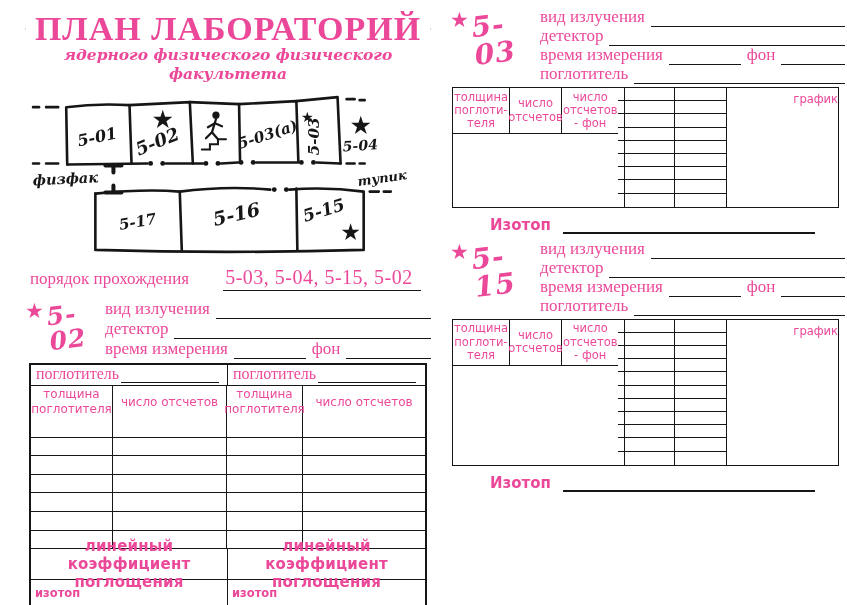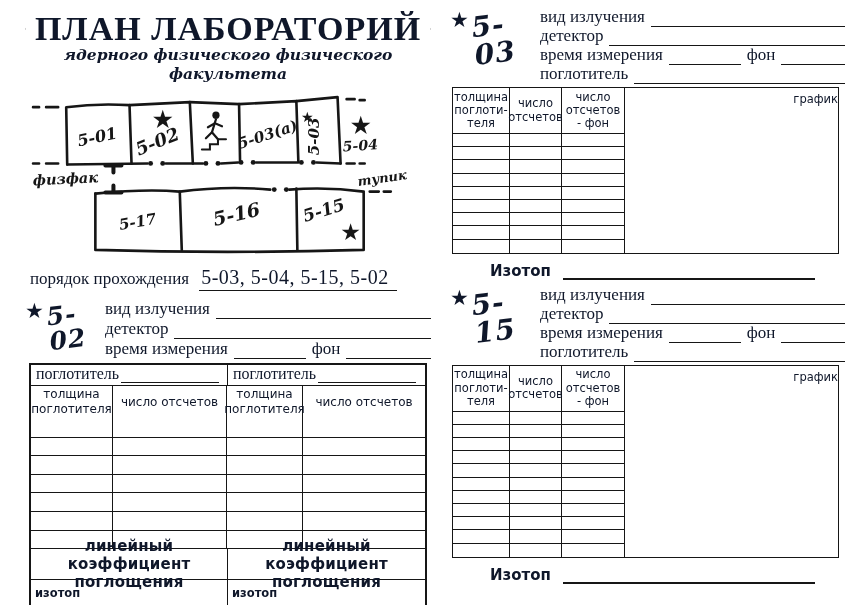--- a/index.html
+++ b/index.html
@@ -1,37 +1,37 @@
 <!DOCTYPE html>
 <html><head>
 <meta charset="utf-8">
 <style>
   * { box-sizing: border-box; margin: 0; padding: 0; }
   html,body { background:#fff; }
-  .page { position:relative; width:847px; height:605px; background:#fff; color:#0f172a;
+  .page { position:relative; width:847px; height:605px; background:#fff; color:#ec4899;
           font-family:"Liberation Serif", serif; overflow:hidden; }
 
   
   .left-col  { position:absolute; left:25px;  top:10px; width:406px; }
   .right-col { position:absolute; left:450px; top:8px;  width:395px; }
 
   
   .title-row { display:flex; align-items:center; justify-content:center; gap:9px; }
   .main-title { font-family:"Liberation Serif", serif; font-weight:bold; font-size:34px;
                 letter-spacing:1px; white-space:nowrap; }
   .subtitle { text-align:center; font-style:italic; font-weight:bold; font-size:15.5px;
               margin-top:-3px; font-family:"DejaVu Serif", serif; }
 
   
   .map-wrap { margin-top:6px; }
   svg text.hand { font-family:"DejaVu Serif", serif; font-style:italic; font-weight:bold; fill:#161616; }
   svg text.star { fill:#161616; font-style:normal; }
 
   
-  .order-row { margin:7px 0 0 5px; display:flex; align-items:baseline; }
+  .order-row { margin:7px 0 0 5px; display:flex; align-items:baseline;gap:24px; }
   .order-label { font-size:17px; }
   .order-value { font-size:20px; letter-spacing:.5px; margin-left:10px;
                  border-bottom:1.7px solid #161616; padding:0 8px 1px 2px; }
 
   
   .form-head { display:flex; margin-top:8px; }
   .room-tag { display:flex; align-items:flex-start; padding-top:2px; }
   .room-tag .tag-star { font-family:"DejaVu Sans",sans-serif; font-size:21px; line-height:1; }
   .room-tag .tag-code { font-family:"DejaVu Serif",serif; font-style:italic; font-weight:bold;
                         font-size:25px; line-height:1; display:inline-block;
@@ -69,21 +69,21 @@
   .lt-data { height:18.6px; }
   .lt-coef { height:31px; }
   .lt-coef .lt-half { align-items:center; justify-content:center; text-align:center;
                       font-weight:bold; font-size:15px; letter-spacing:.2px; }
   .lt-iso { height:27px; }
   .lt-iso .lt-half { align-items:center; padding-left:4px; font-weight:bold; font-size:11.5px; }
 
   
   .rtable { width:387px; margin:3px 0 0 2px; border:1.8px solid #161616; display:flex;
             font-family:"DejaVu Sans",sans-serif; font-size:11.5px; }
-  .rt-left { width:172px; border-right:1.4px solid #161616; display:flex; flex-direction:column; }
+  .rt-left { width:172px; border-right:1.4px solid #161616; display:flex; flex-direction:row; }
   .rt-head { display:flex; border-bottom:1.2px solid #161616; height:46px; }
   .rt-head > div { display:flex; align-items:center; justify-content:center; text-align:center;
                    line-height:1.15; padding:0 1px; }
   .rc1 { width:57px; border-right:1.2px solid #161616; }
   .rc2 { width:52px; border-right:1.2px solid #161616; }
   .rc3 { flex:1; }
   .rt-row { display:flex; height:13.2px; border-bottom:1.2px solid #161616; }
   .rt-row > div { height:100%; }
   .rt-row .rc1, .rt-row .rc2 { }
   .rows-wrap .rt-row:last-child { border-bottom:none; }

